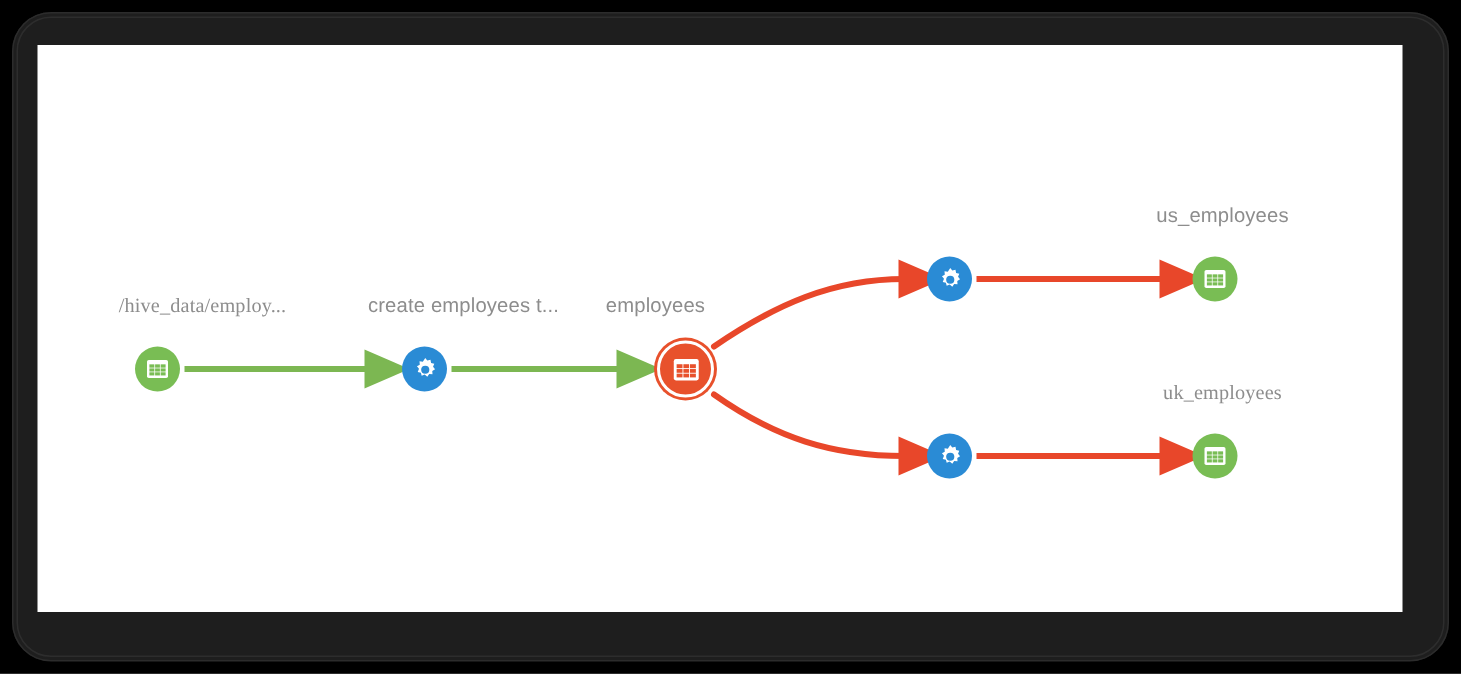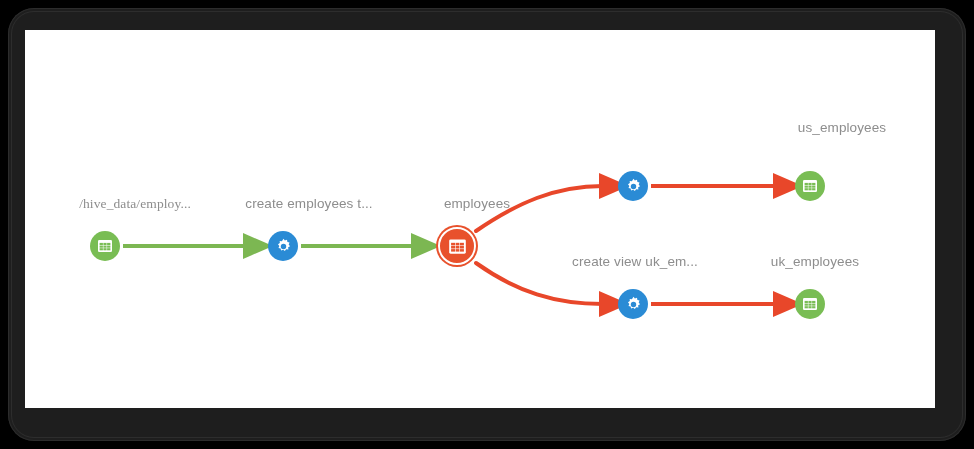--- a/index.html
+++ b/index.html
@@ -87,24 +87,23 @@
       </g>
 
       <g>
         <line x1="626" y1="274" x2="752" y2="274" stroke="#e8472a" stroke-width="4"></line>
         <polygon points="748,261 778,274 748,287" fill="#e8472a"></polygon>
       </g>
     </svg>
 
     <div class="node-label" style="left:110px;top:166px;font-family:Liberation Serif, serif;">/hive_data/employ...</div>
     <div class="node-label" style="left:284px;top:166px;">create employees t...</div>
-    <div class="node-label" style="left:452px;top:166px;">employees</div>
-    <div class="node-label" style="left:790px;top:90px;margin-left:27px;">us_employees</div>
-    <div class="node-label" style="left:610px;top:224px;">create view uk_em...</div>
-    <div class="node-label" style="left:790px;top:224px;">uk_employees</div>
+    <div class="node-label" style="left:412px;top:166px;">employees</div>
+    <div class="node-label" style="left:790px;top:106px;">us_employees</div>
+    <div class="node-label" style="left:790px;top:224px;font-family:Liberation Serif, serif;">uk_employees</div>
 
     <div class="node green" style="left:80px;top:216px;">
       <span>
         <svg width="16" height="16" viewBox="0 0 16 16">
           <rect x="1" y="2" width="14" height="12" rx="1.2" fill="#fff"></rect>
           <rect x="2.6" y="4.9" width="3.3" height="2.2" fill="#79bd54"></rect>
           <rect x="6.4" y="4.9" width="3.2" height="2.2" fill="#79bd54"></rect>
           <rect x="10.1" y="4.9" width="3.3" height="2.2" fill="#79bd54"></rect>
           <rect x="2.6" y="7.6" width="3.3" height="2.1" fill="#79bd54"></rect>
           <rect x="6.4" y="7.6" width="3.2" height="2.1" fill="#79bd54"></rect>

